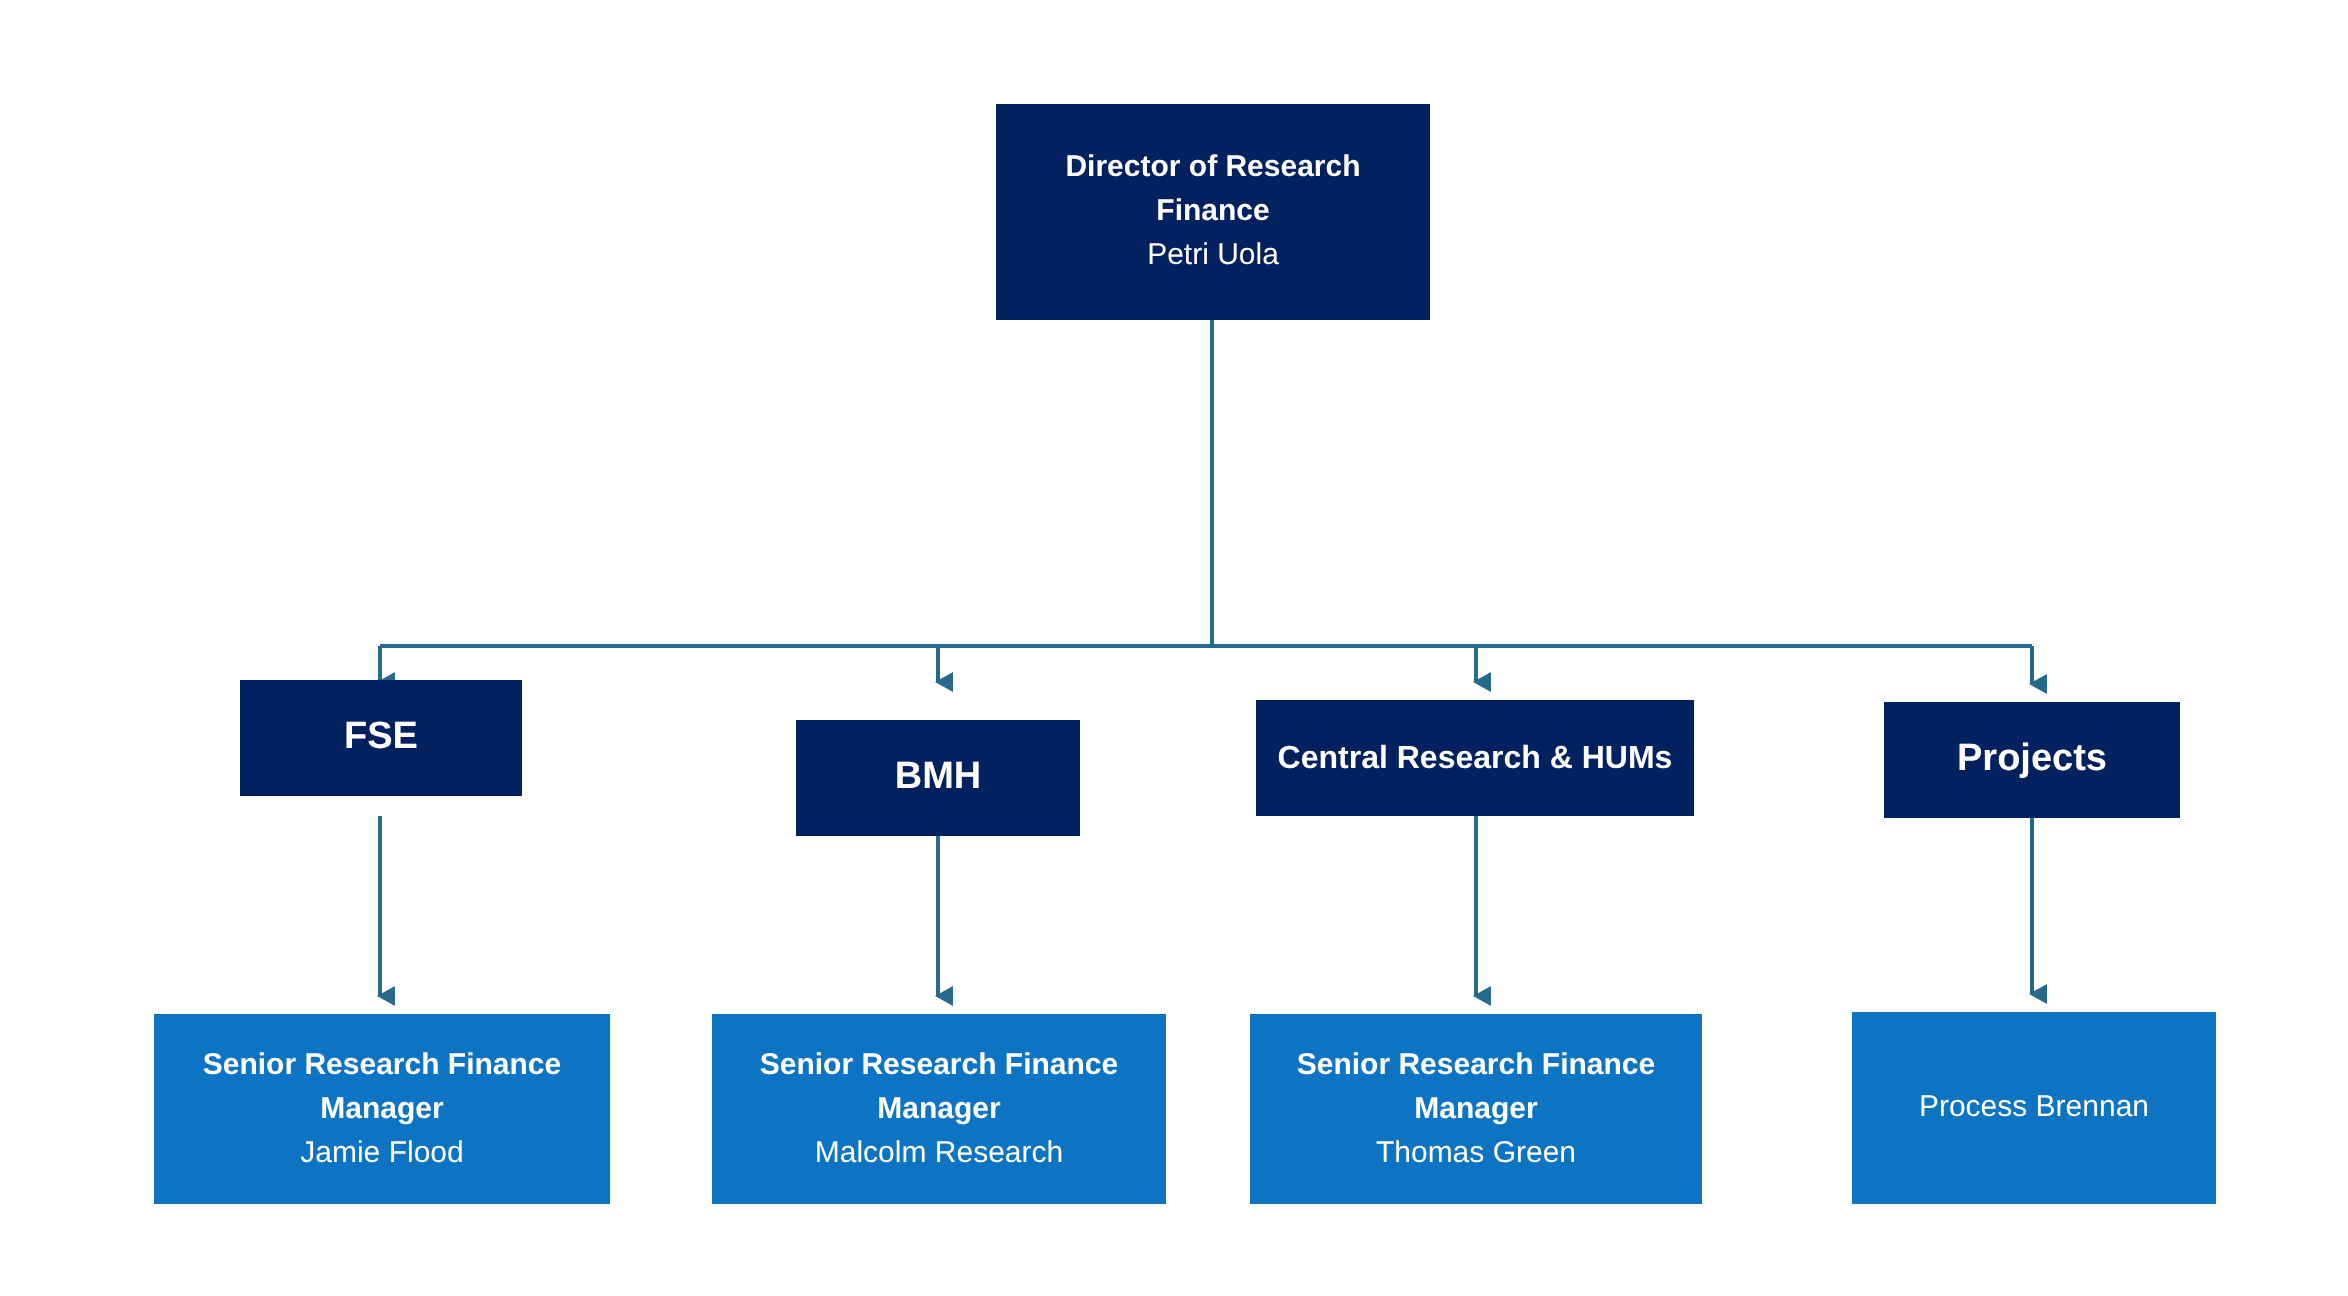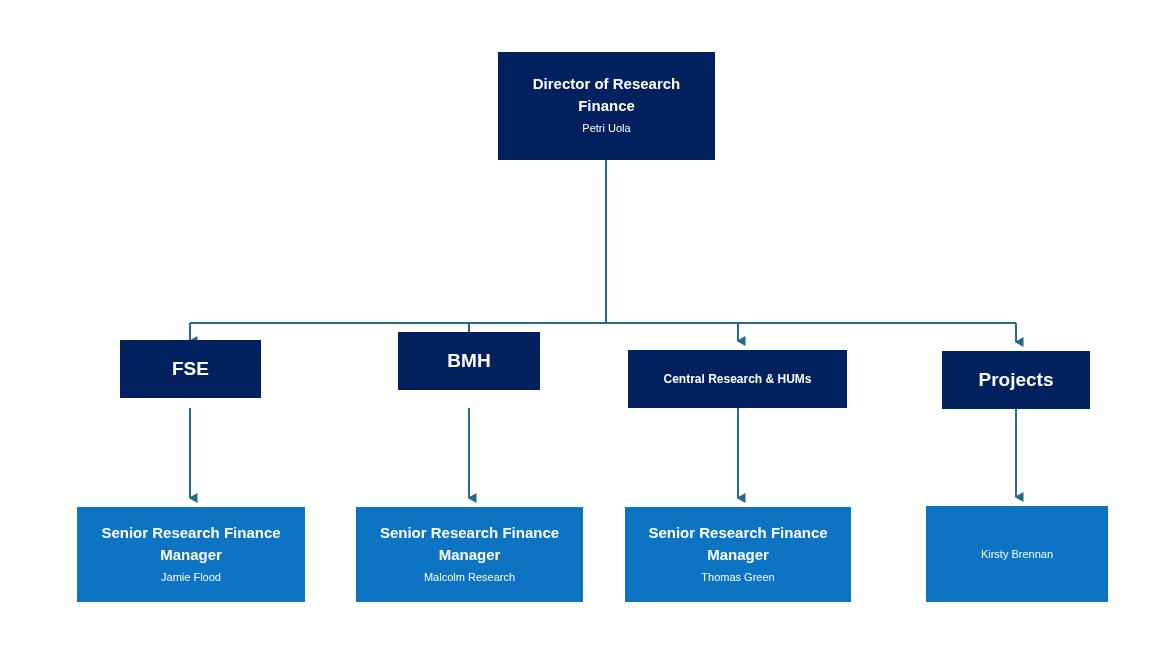--- a/index.html
+++ b/index.html
@@ -39,36 +39,36 @@
   }
   .node.dark { background: var(--node-dark); }
   .node.blue { background: var(--node-blue); }
   .node-title {
     font-weight: bold;
     font-size: 15px;
     line-height: 22px;
   }
   .node-person {
     font-weight: normal;
-    font-size: 11px;
+    font-size: 15px;
     line-height: 22px;
   }
   .division-label {
     font-weight: bold;
     font-size: 19px;
     line-height: 24px;
   }
   .division-label.small {
-    font-size: 12px;
+    font-size: 16px;
     line-height: 21px;
   }
   
   .pos-root   { left: 498px; top: 52px;  width: 217px; height: 108px; }
   .pos-div-0  { left: 120px; top: 340px; width: 141px; height: 58px; }
-  .pos-div-1  { left: 398px; top: 332px; width: 142px; height: 58px; }
+  .pos-div-1  { left: 398px; top: 360px; width: 142px; height: 58px; }
   .pos-div-2  { left: 628px; top: 350px; width: 219px; height: 58px; }
   .pos-div-3  { left: 942px; top: 351px; width: 148px; height: 58px; text-align: center; }
   .pos-mgr-0  { left: 77px;  top: 507px; width: 228px; height: 95px; }
   .pos-mgr-1  { left: 356px; top: 507px; width: 227px; height: 95px; }
   .pos-mgr-2  { left: 625px; top: 507px; width: 226px; height: 95px; }
   .pos-mgr-3  { left: 926px; top: 506px; width: 182px; height: 96px; }
 </style>
 </head>
 <body>
 
@@ -120,16 +120,16 @@
   </div>
   <div class="node blue pos-mgr-1">
     <div class="node-title">Senior Research Finance Manager</div>
     <div class="node-person">Malcolm Research</div>
   </div>
   <div class="node blue pos-mgr-2">
     <div class="node-title">Senior Research Finance Manager</div>
     <div class="node-person">Thomas Green</div>
   </div>
   <div class="node blue pos-mgr-3">
-    <div class="node-person">Kirsty Brennan</div>
+    <div class="node-person">Process Brennan</div>
   </div>
 
 </div>
 
 </body></html>

